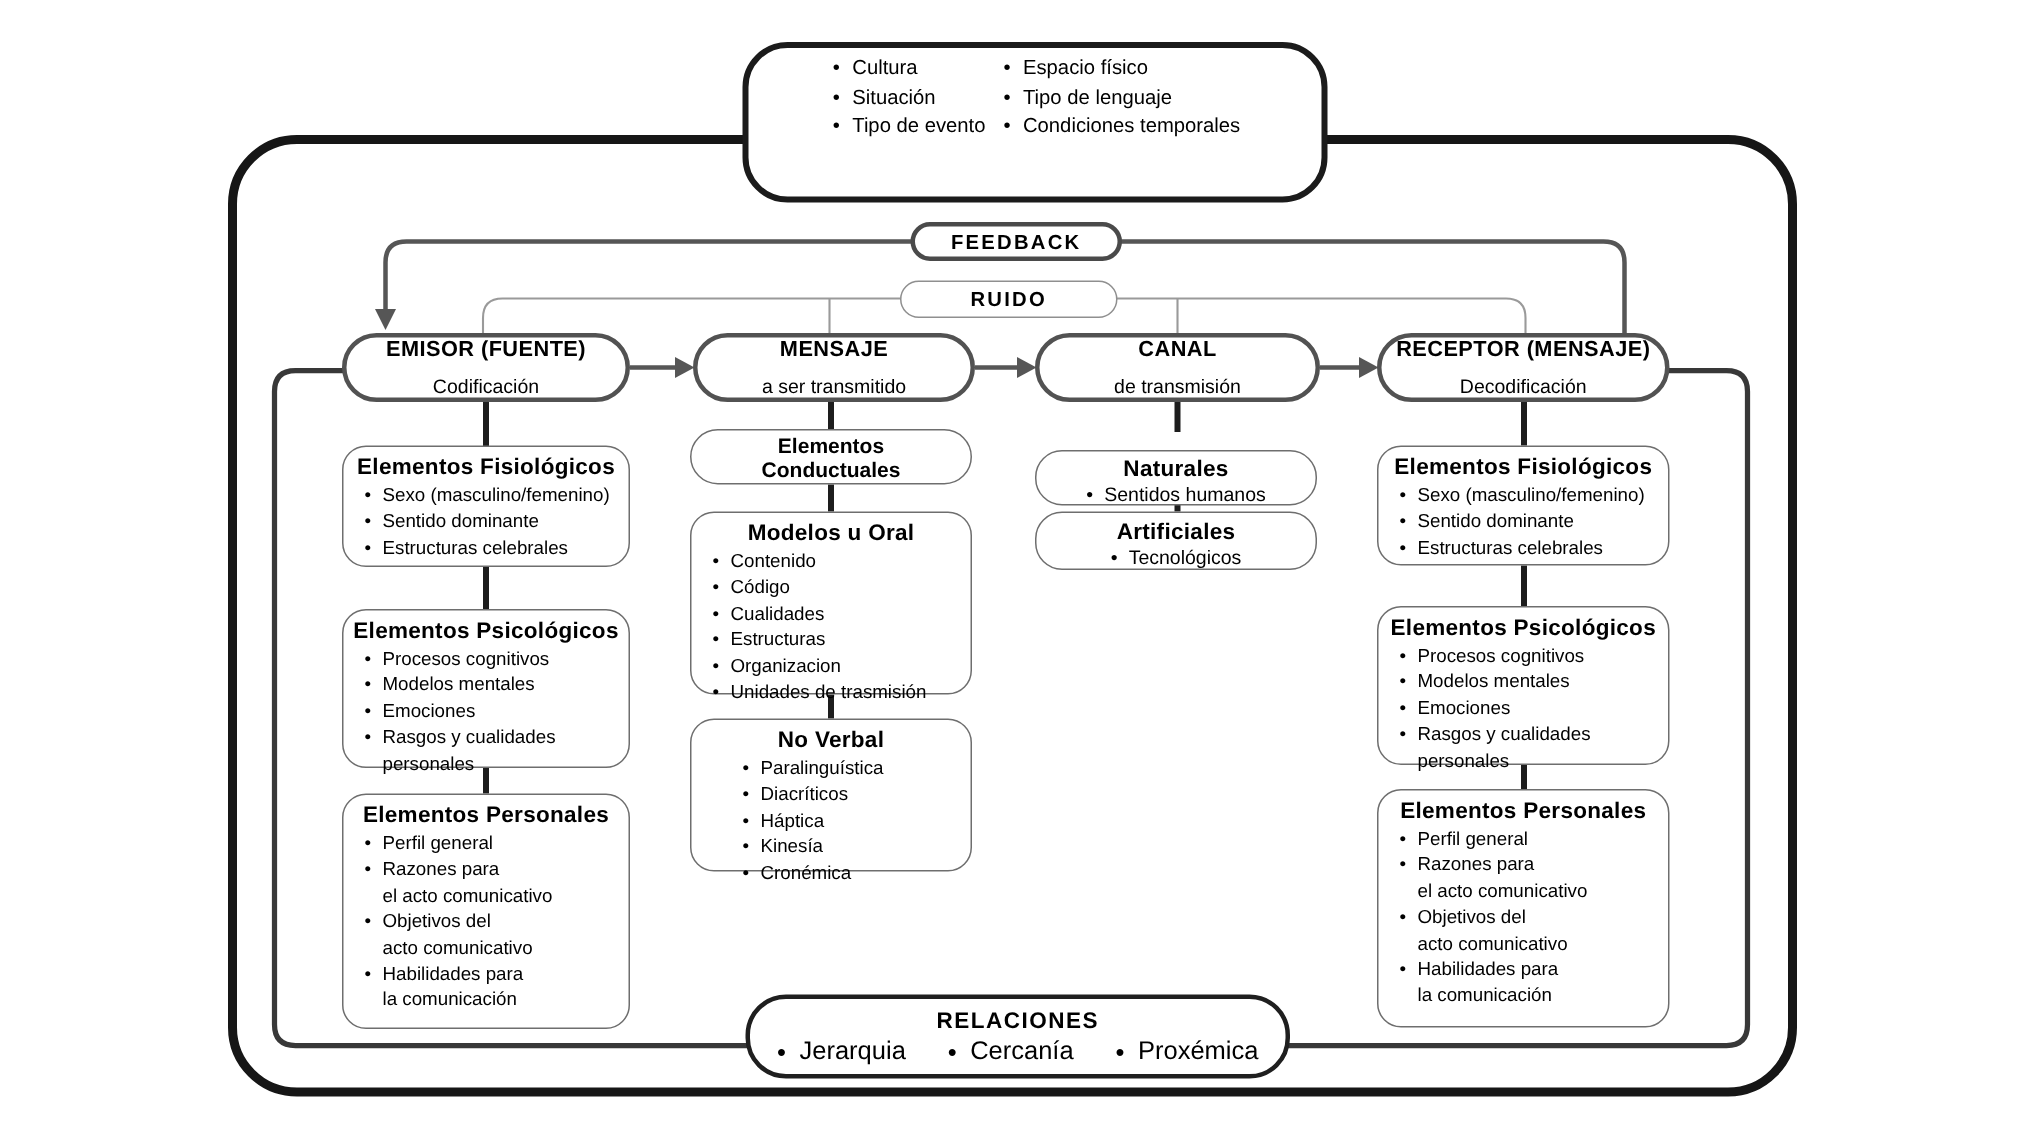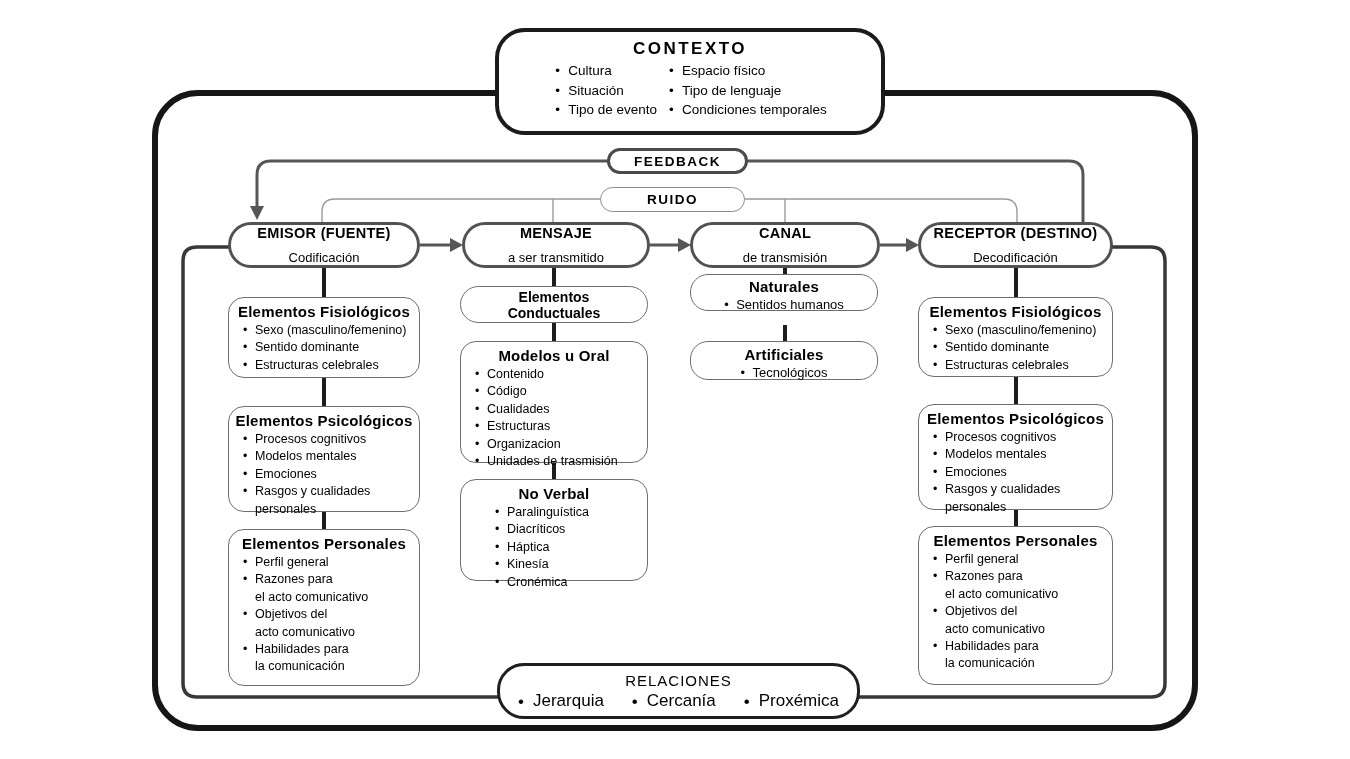--- a/index.html
+++ b/index.html
@@ -38,21 +38,21 @@
   .ebox ul{list-style:none;margin:0;padding:0 4px 0 14px;}
   .ebox li{font-size:12.5px;line-height:17.4px;white-space:pre-line;position:relative;padding-left:12px;}
   .ebox li::before{content:"\2022";position:absolute;left:0;}
   .ebox.center ul{text-align:center;padding:0;}
   .ebox.center li{display:inline-block;font-size:13px;}
   
   #box-conductuales{display:flex;align-items:center;justify-content:center;text-align:center;
     font-size:14px;font-weight:bold;line-height:16px;white-space:pre-line;border-radius:19px;}
   
   #relaciones{left:497px;top:663px;width:363px;height:56px;border:3.5px solid #1f1f1f;border-radius:27px;z-index:3;background:#fff;}
-  #relaciones .t{text-align:center;font-size:15px;font-weight:normal;letter-spacing:1px;margin-top:6px;line-height:17px;}
+  #relaciones .t{text-align:center;font-size:15px;font-weight:bold;letter-spacing:1px;margin-top:6px;line-height:17px;}
   #relaciones ul{list-style:none;margin:2px 0 0;padding:0 18px;display:flex;justify-content:space-between;}
   #relaciones li{font-size:17px;position:relative;padding-left:15px;}
   #relaciones li::before{content:"\2022";position:absolute;left:0;top:1px;}
 </style>
 </head>
 <body>
 
 <div id="canvas">
 
   <div id="outer-frame" class="abs"></div>
@@ -85,21 +85,20 @@
         <path d="M 554 463 L 554 479"></path>
       <path d="M 785 268 L 785 288"></path>
         <path d="M 785 325 L 785 341"></path>
       <path d="M 1016 268 L 1016 297"></path>
         <path d="M 1016 377 L 1016 404"></path>
         <path d="M 1016 510 L 1016 526"></path>
     </g>
   </svg>
 
   <div id="ctx" class="abs wbox">
-    <div class="t">CONTEXTO</div>
     <div class="ctx-cols">
       <ul>
         <li>Cultura</li>
         <li>Situación</li>
         <li>Tipo de evento</li>
       </ul>
       <ul>
         <li>Espacio físico</li>
         <li>Tipo de lenguaje</li>
         <li>Condiciones temporales</li>
@@ -116,21 +115,21 @@
   </div>
   <div id="node-canal" class="abs node">
     <div class="t">CANAL</div>
     <div class="s">de transmisión</div>
   </div>
   <div id="node-mensaje" class="abs node">
     <div class="t">MENSAJE</div>
     <div class="s">a ser transmitido</div>
   </div>
   <div id="node-receptor" class="abs node">
-    <div class="t">RECEPTOR (DESTINO)</div>
+    <div class="t">RECEPTOR (MENSAJE)</div>
     <div class="s">Decodificación</div>
   </div>
 
   <div class="abs ebox" style="left:228px;top:297px;width:192px;height:81px;">
     <h3>Elementos Fisiológicos</h3>
     <ul>
       <li>Sexo (masculino/femenino)</li>
       <li>Sentido dominante</li>
       <li>Estructuras celebrales</li>
     </ul>
@@ -175,21 +174,21 @@
     <h3>No Verbal</h3>
     <ul style="padding-left:34px;line-height:16.8px;">
       <li>Paralinguística</li>
       <li>Diacríticos</li>
       <li>Háptica</li>
       <li>Kinesía</li>
       <li>Cronémica</li>
     </ul>
   </div>
 
-  <div class="abs ebox center" style="left:690px;top:274px;width:188px;height:37px;border-radius:18px;">
+  <div class="abs ebox center" style="left:690px;top:300px;width:188px;height:37px;border-radius:18px;">
     <h3 style="margin:3px 0 0;">Naturales</h3>
     <ul>
       <li>Sentidos humanos</li>
     </ul>
   </div>
   <div class="abs ebox center" style="left:690px;top:341px;width:188px;height:39px;border-radius:18px;">
     <h3 style="margin:4px 0 0;">Artificiales</h3>
     <ul>
       <li>Tecnológicos</li>
     </ul>

